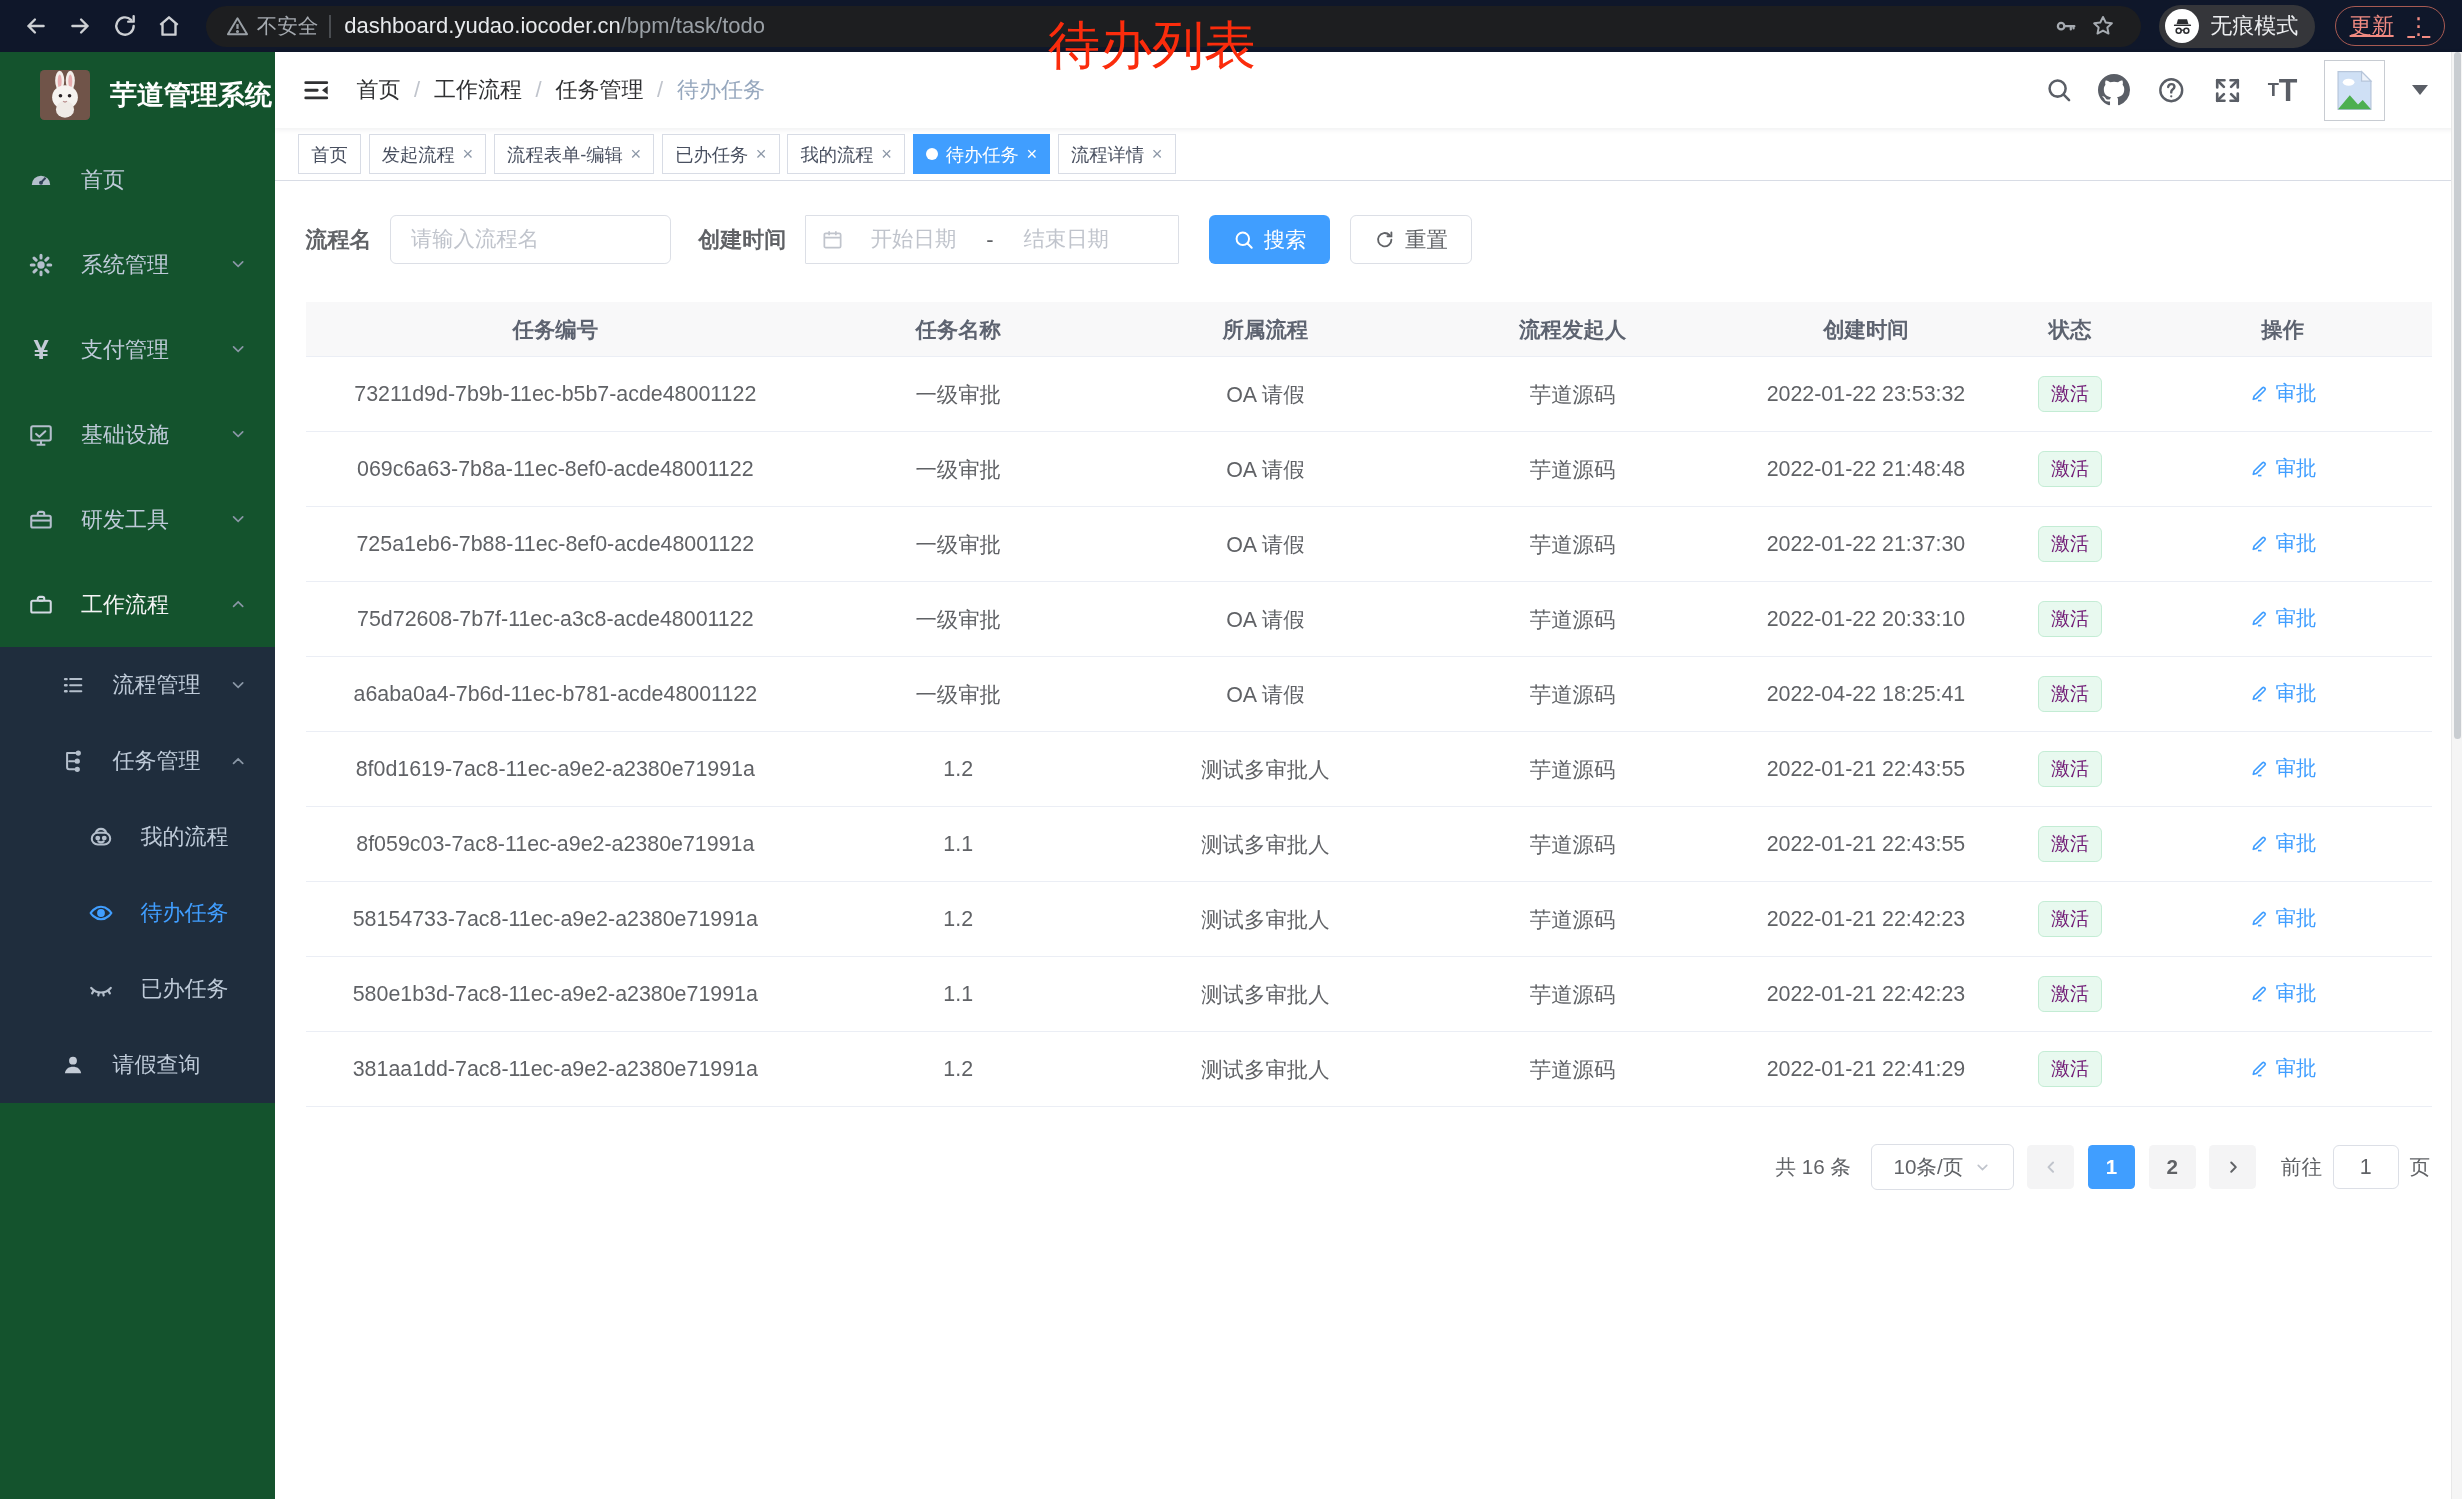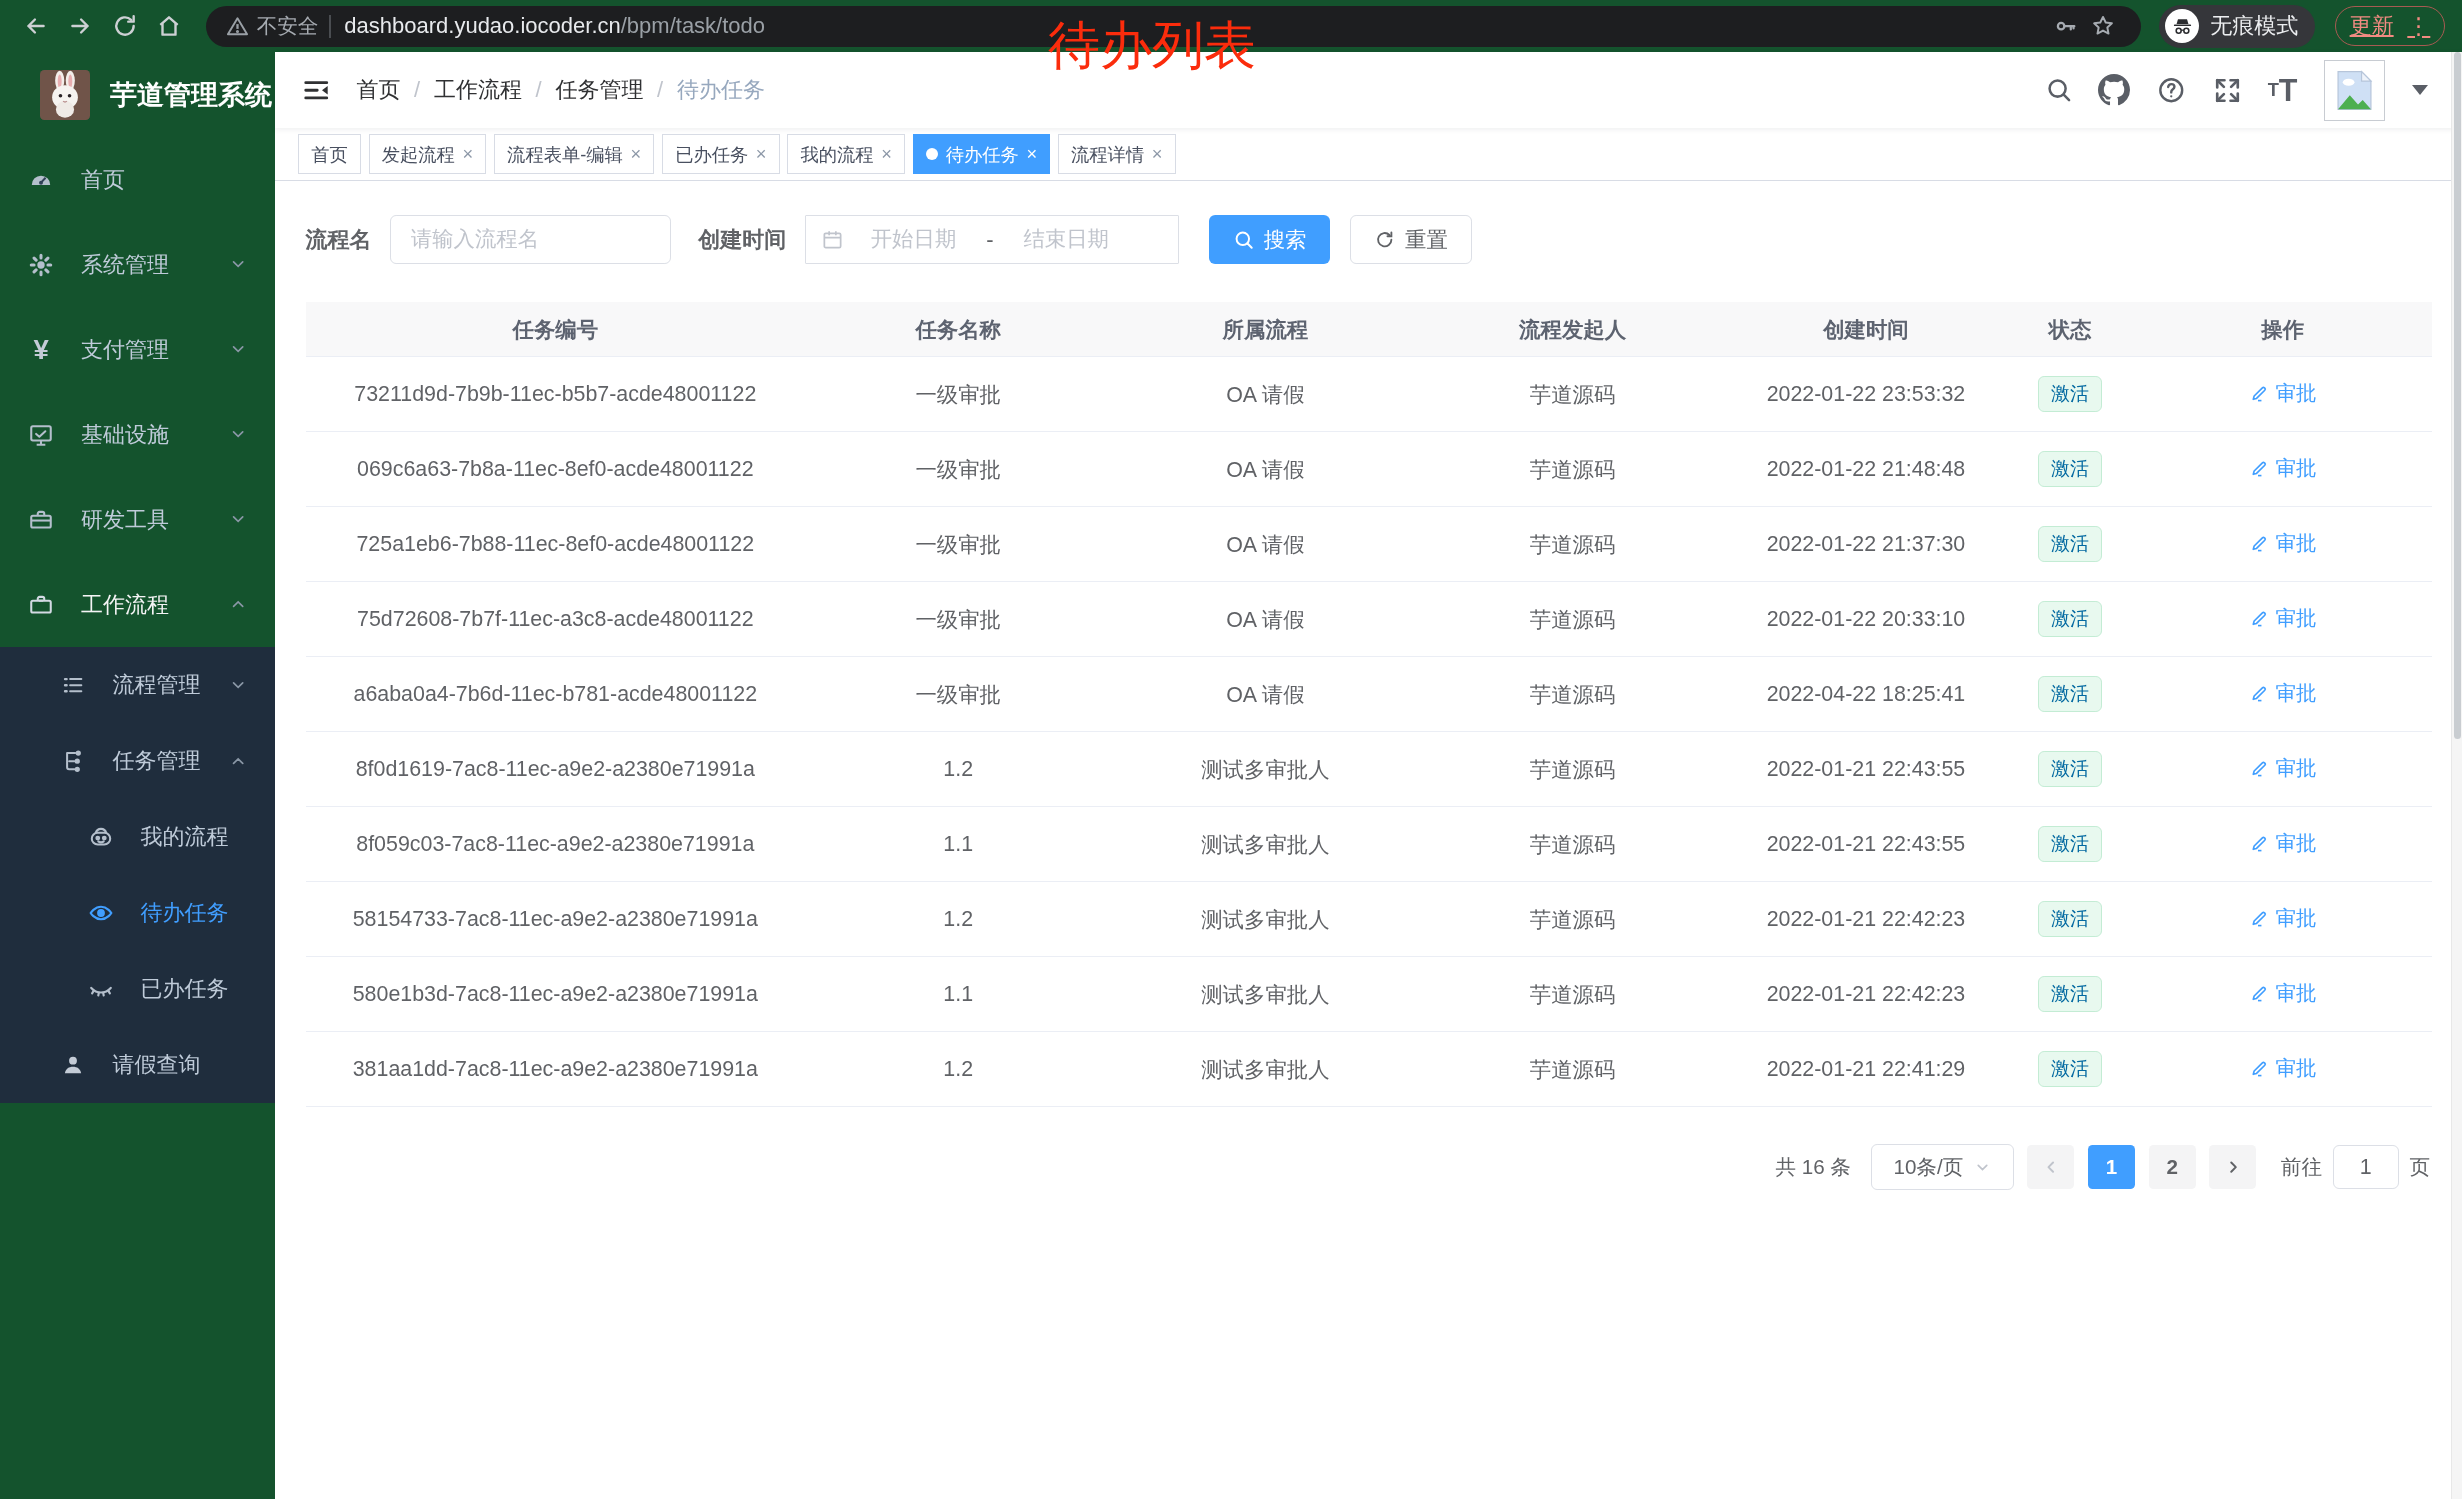--- a/index.html
+++ b/index.html
@@ -1,21 +1,21 @@
 <!DOCTYPE html>
 <html style="font-size:12.2px"><head>
 <meta charset="utf-8">
 <style>
   * { box-sizing: border-box; margin: 0; padding: 0; }
   html,body { width:2462px; height:1500px; overflow:hidden; }
   body { font-family:"Liberation Sans","DejaVu Sans",sans-serif; background:#fff; position:relative; font-size:21.4px; }
   svg { display:block; }
 
   
-  .chrome { height:52px; background:#14532d; display:flex; align-items:center; padding:0 17px; gap:7.6px; }
+  .chrome { height:52px; background:#0f172a; display:flex; align-items:center; padding:0 17px; gap:7.6px; }
   .nav-ic { width:37px; height:37px; display:flex; align-items:center; justify-content:center; color:#cdd0d4; flex:0 0 auto; }
   .omnibox { flex:1; height:41px; background:#1d1e20; border-radius:20.6px; display:flex; align-items:center; padding:0 20px; margin:0 10.7px; color:#9aa0a6; min-width:0; }
   .omnibox .sec-label { font-size:20.6px; margin:0 10.7px 0 7.6px; color:#a6abb1; white-space:nowrap; }
   .omni-div { width:1.5px; height:23px; background:#4a4d51; margin-right:13.7px; }
   .url { font-size:22px; white-space:nowrap; overflow:hidden; }
   .url .host { color:#e8eaed; }
   .url .path { color:#9aa0a6; }
   .omni-spacer { flex:1; }
   .incog { height:43px; border-radius:21.4px; background:#35363a; color:#eceef0; display:flex; align-items:center; gap:10.7px; padding:0 17px 0 6.1px; margin-right:12.2px; white-space:nowrap; }
   .incog-circle { width:34px; height:34px; border-radius:50%; background:#fff; display:flex; align-items:center; justify-content:center; color:#2b2c2f; }
@@ -81,21 +81,21 @@
   .btn { height:49px; border-radius:6.1px; display:inline-flex; align-items:center; gap:9.2px; font-size:21.4px; padding:0 23px; cursor:pointer; border:0.8px solid transparent; white-space:nowrap; }
   .btn-primary { background:#409eff; color:#fff; margin-right:20px; }
   .btn-plain { background:#fff; border-color:#dcdfe6; color:#606266; }
 
   
   .table { margin-top:38px; color:#606266; }
   .thead { display:flex; align-items:center; height:55px; background:#f8f8f9; border-bottom:0.8px solid #ebeef5; font-weight:bold; color:#5d6370; font-size:21.4px; }
   .tr { display:flex; align-items:center; height:75px; border-bottom:0.8px solid #ebeef5; font-size:21.4px; }
   .td, .th { text-align:center; padding:0 7.6px; overflow:hidden; white-space:nowrap; }
   .c1{width:23.5%;} .c2{width:14.4%;} .c3{width:14.5%;} .c4{width:14.4%;} .c5{width:13.2%;} .c6{width:6%;} .c7{width:14%;}
-  .badge { display:inline-block; padding:5.3px 12.2px; border-radius:6.1px; background:#e8f9ef; border:0.8px solid #c3ecd4; color:#0369a1; font-size:19px; line-height:1.25;font-family:Liberation Serif, serif; }
+  .badge { display:inline-block; padding:5.3px 12.2px; border-radius:6.1px; background:#e8f9ef; border:0.8px solid #c3ecd4; color:#701a75; font-size:19px; line-height:1.25;font-family:Liberation Serif, serif; }
   .approve { color:#409eff; display:inline-flex; align-items:center; gap:6.1px; cursor:pointer; text-decoration:none; font-size:20.6px; }
 
   
   .pagination { display:flex; justify-content:flex-end; align-items:center; gap:13.7px; margin-top:37px; font-size:20.6px; color:#606266; padding-right:1.5px; }
   .pg-total { margin-right:6.1px; white-space:nowrap; }
   .pg-size { width:143px; height:46px; border:0.8px solid #dcdfe6; border-radius:6.1px; display:flex; align-items:center; justify-content:center; gap:10.7px; color:#606266; cursor:pointer; white-space:nowrap; }
   .pg-size .chev { color:#c0c4cc; }
   .pg-btn { min-width:47px; height:44px; padding:0 6.1px; background:#f4f4f5; border-radius:4.6px; display:flex; align-items:center; justify-content:center; color:#606266; cursor:pointer; font-weight:bold; }
   .pg-btn.disabled { color:#c0c4cc; cursor:default; }
   .pg-btn.active { background:#409eff; color:#fff; }

